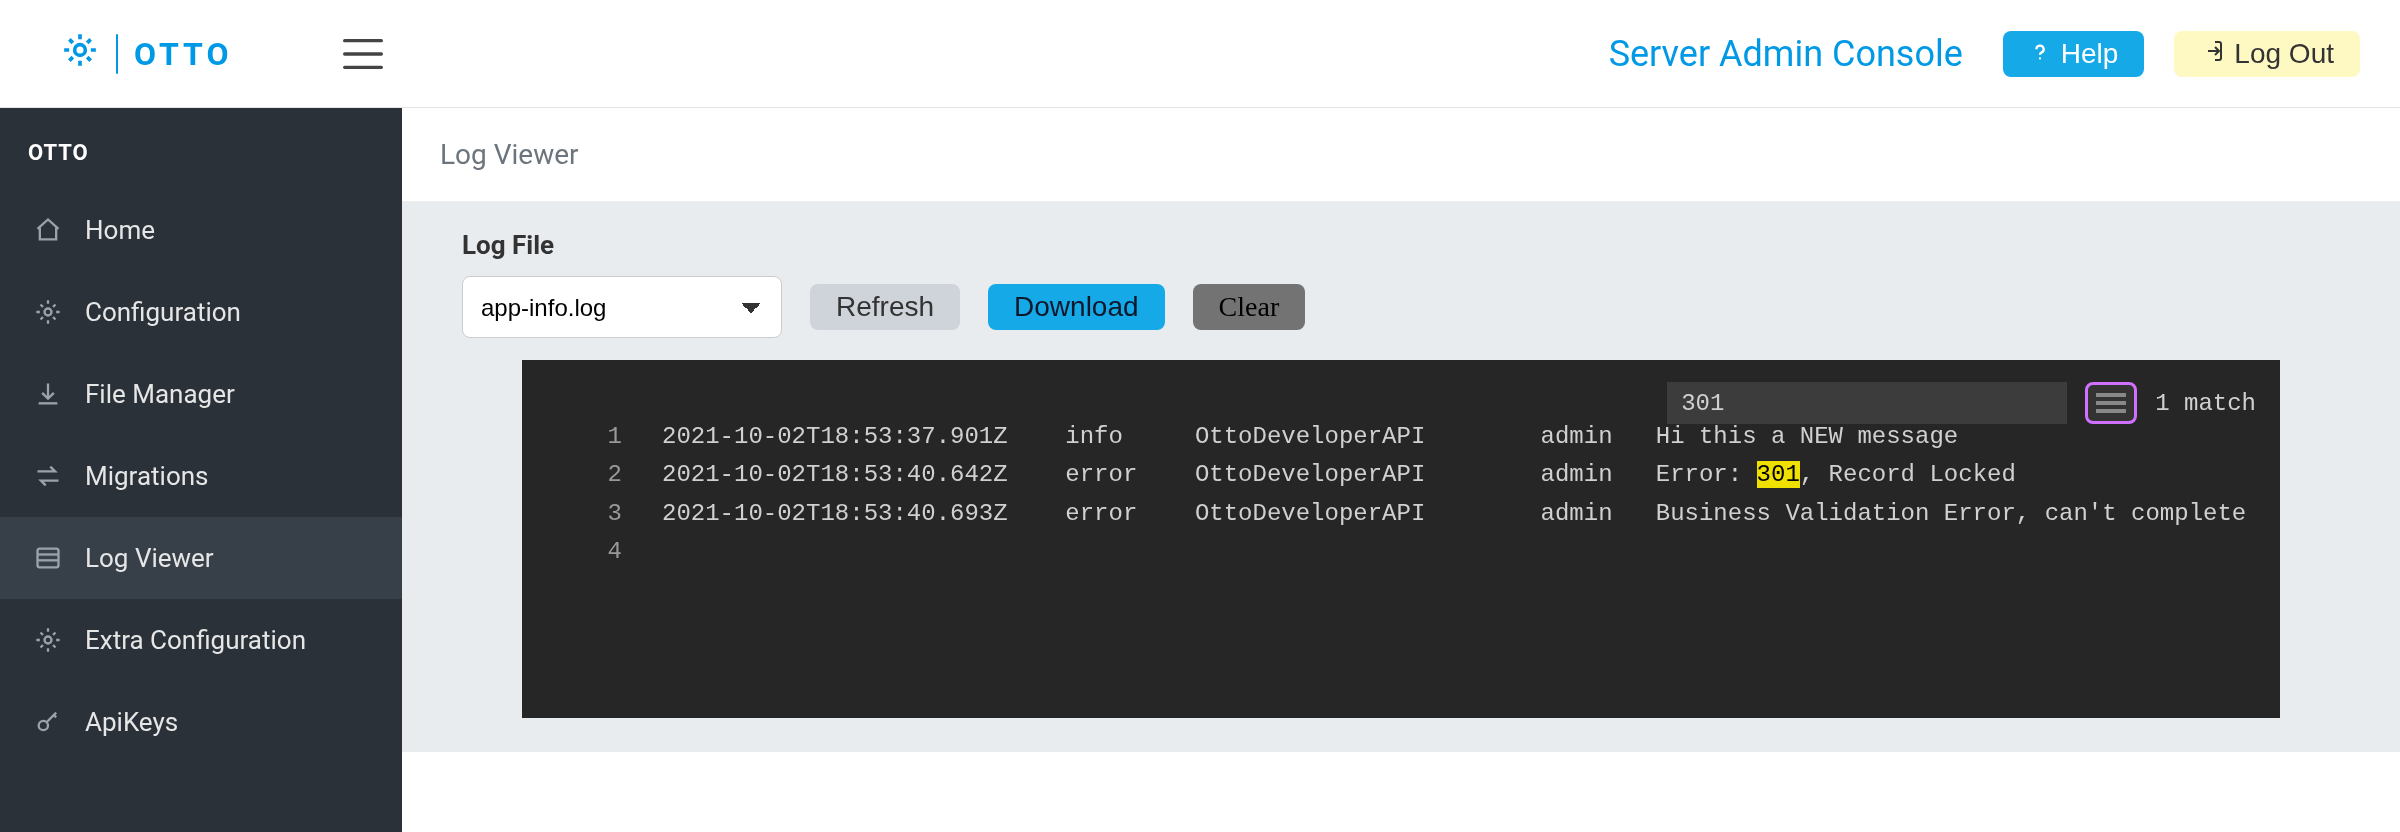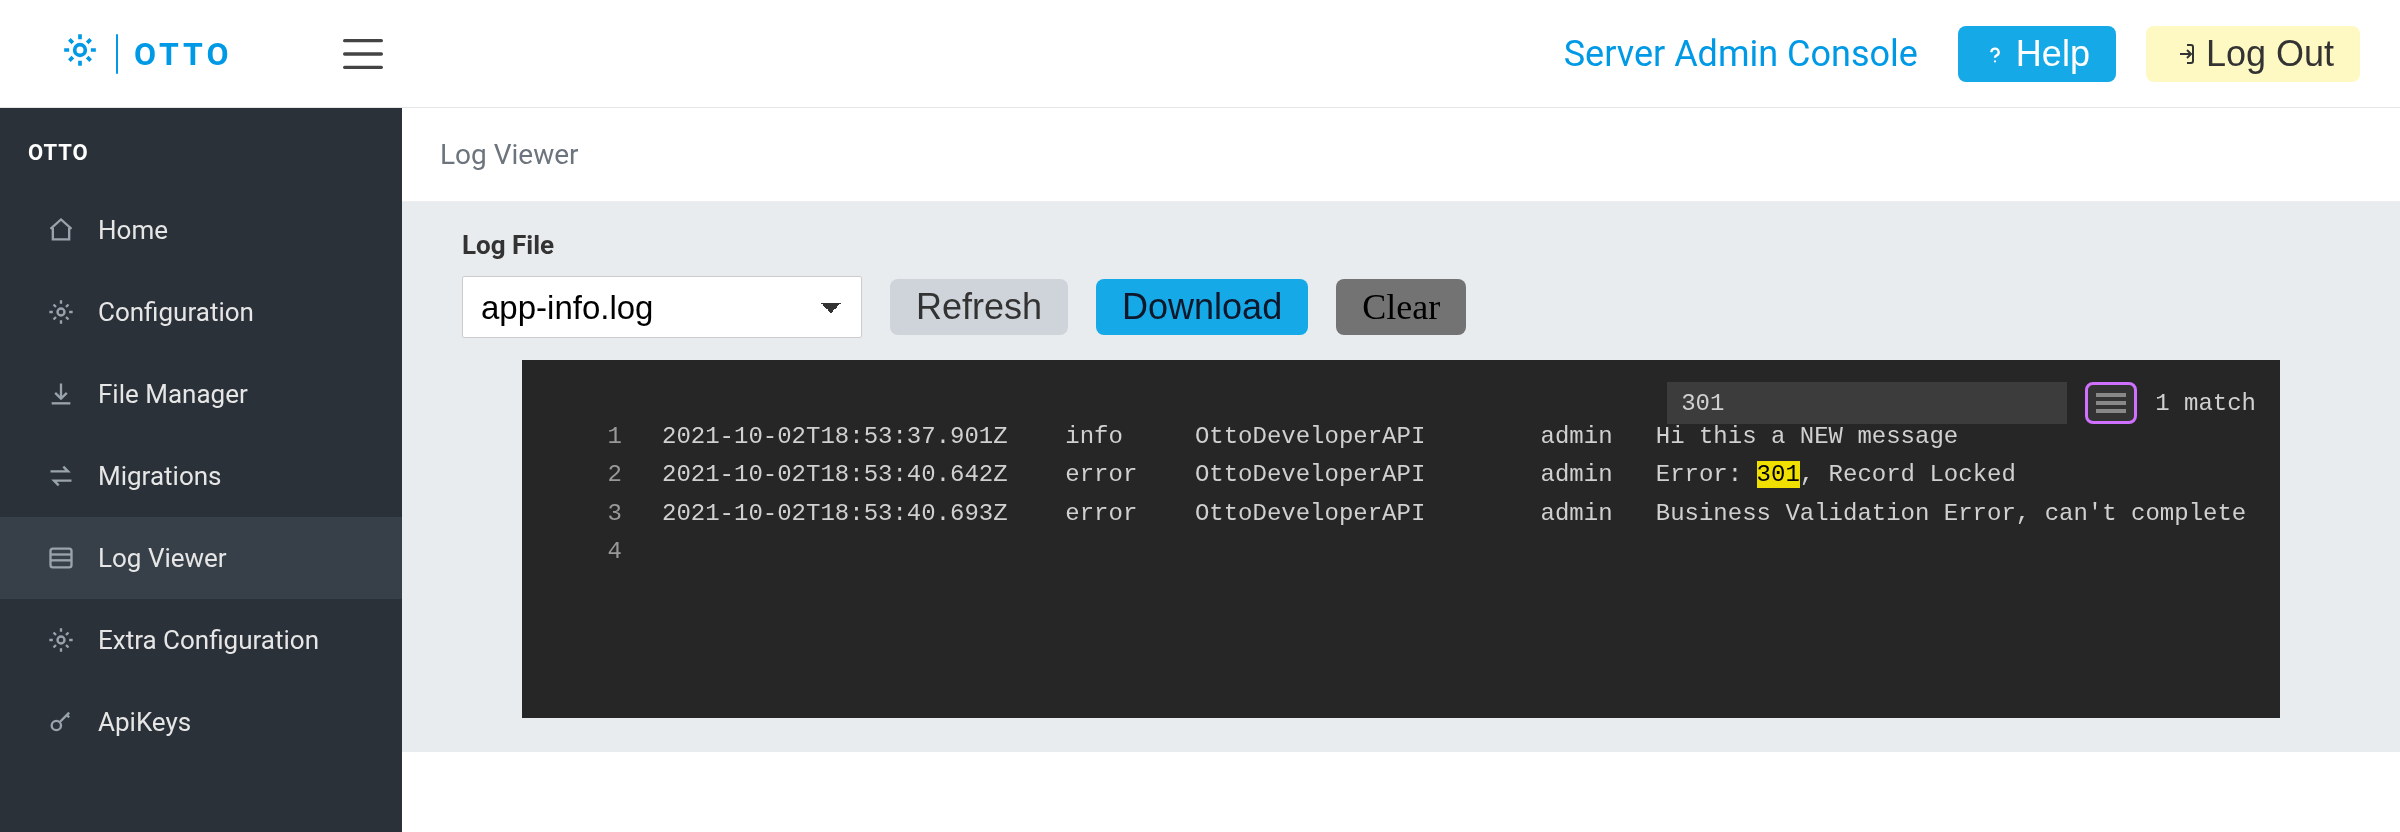--- a/index.html
+++ b/index.html
@@ -16,46 +16,46 @@
   }
   .logo {
     display: flex; align-items: center; gap: 14px;
     color: #0099e5; font-weight: 700; letter-spacing: 4px; font-size: 32px;
   }
   .logo-divider { width:2px; height:40px; background:#0099e5; border-radius:1px; margin:0 2px; }
   .hamburger { margin-left: 110px; cursor: pointer; }
   .hamburger svg { display:block; }
   .spacer { flex: 1; }
   .admin-link { color:#0099e5; font-size:36px; margin-right:40px; cursor:pointer; }
-  .btn { display:inline-flex; align-items:center; gap:10px; padding:7px 26px; border-radius:8px; font-size:36px; border:none; cursor:pointer; }
+  .btn { display:inline-flex; align-items:center; gap:10px; padding:7px 26px; border-radius:8px; font-size:28px; border:none; cursor:pointer; }
   .btn-help { background:#15a9e8; color:#fff; margin-right:30px; }
   .btn-logout { background:#fef9c3; color:#333; }
 
   
   .shell { display:flex; height: calc(832px - 108px); }
 
   
   .sidebar { width: 402px; background:#2a3139; color:#fff; padding-top: 24px; }
   .sidebar-title { font-size:22px; font-weight:700; letter-spacing:1px; padding: 8px 28px 24px; }
   .nav-item {
     display:flex; align-items:center; gap:22px;
-    padding: 26px 46px; font-size:26px; color:#e6e6e6; cursor:pointer;
+    padding: 26px 33px; font-size:26px; color:#e6e6e6; cursor:pointer;
   }
   .nav-item.active { background:#374049; }
   .nav-icon { width:30px; height:30px; display:flex; align-items:center; justify-content:center; color:#9aa3ab; }
   .nav-icon svg { width:28px; height:28px; }
 
   
   .main { flex:1; display:flex; flex-direction:column; background:#fff; }
   .breadcrumb { padding: 30px 38px; font-size:28px; color:#6c757d; border-bottom:1px solid #eee; }
   .controls-bar { background:#e9ecef; padding: 28px 60px 34px; }
   .controls-bar .label { font-size:26px; color:#333; margin-bottom:16px;font-weight:bold; }
   .controls-row { display:flex; align-items:center; gap:28px; }
   .file-select {
-    width:400px; height:62px; font-size:33px; padding:0 18px; border:1px solid #ccc; border-radius:2px; background:#fff;
+    width:320px; height:62px; font-size:24px; padding:0 18px; border:1px solid #ccc; border-radius:8px; background:#fff;
     appearance:none; background-image: linear-gradient(45deg, transparent 50%, #333 50%), linear-gradient(135deg, #333 50%, transparent 50%);
     background-position: calc(100% - 30px) 26px, calc(100% - 20px) 26px;
     background-size: 10px 10px, 10px 10px; background-repeat:no-repeat;
   }
   .btn-refresh  { background:#ced4da; color:#333; }
   .btn-download { background:#15a9e8; color:#0f172a; }
   .btn-clear    { background:#737373; color:#000;font-family:Liberation Serif, serif; }
 
   
   .log-wrap { margin: 0 60px 0 60px; background:#262626; color:#d0d0d0; font-family: "SFMono-Regular", Consolas, "Liberation Mono", monospace; font-size:24px; height:358px; position:relative; padding-top:58px; }

